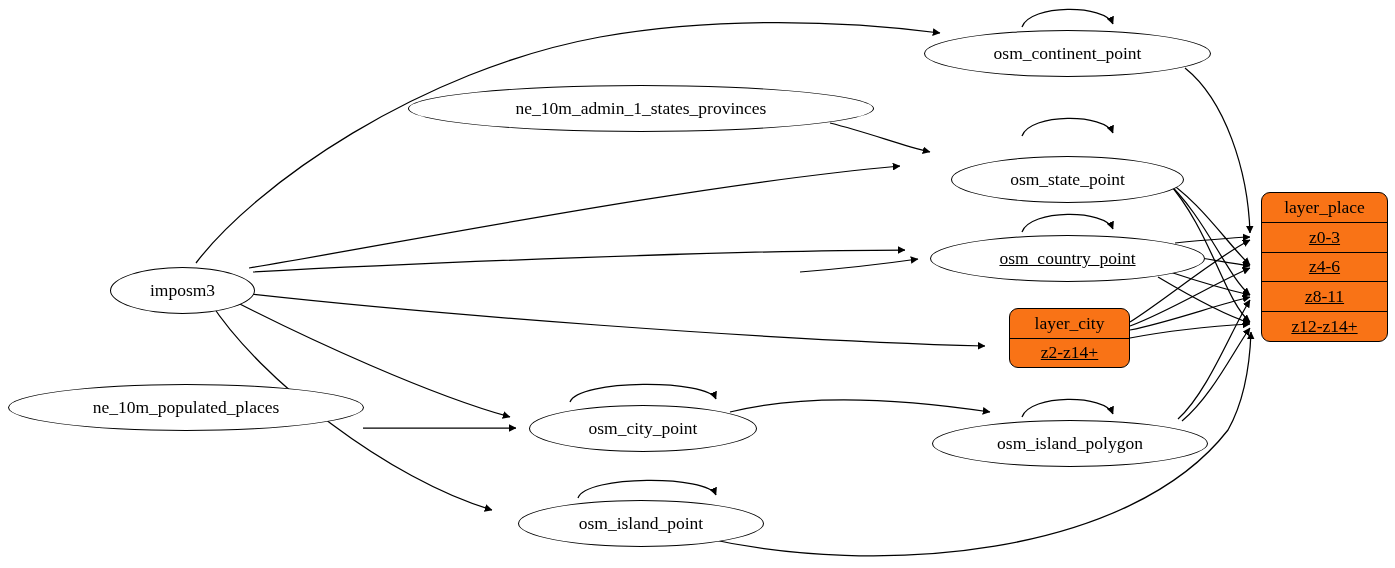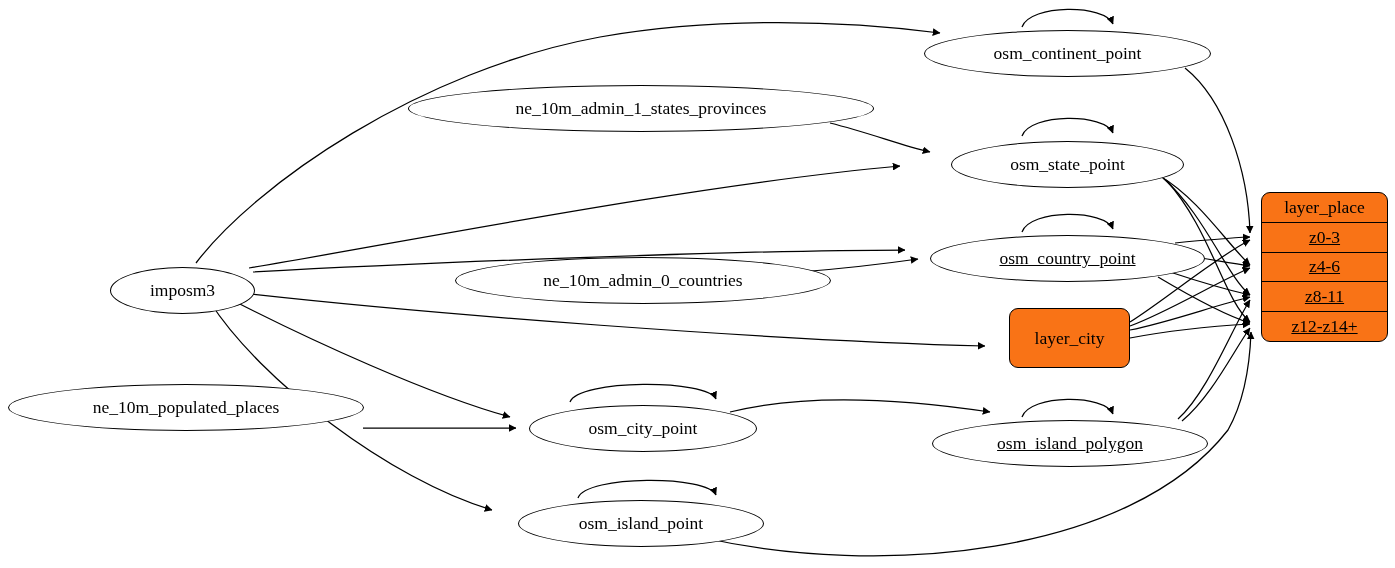--- a/index.html
+++ b/index.html
@@ -82,54 +82,52 @@
   </svg>
 
   <div class="node ellipse" style="left:110px;top:267px;width:145px;height:47px;">
     <span>imposm3</span>
   </div>
 
   <div class="node ellipse" style="left:408px;top:85px;width:466px;height:47px;">
     <span>ne_10m_admin_1_states_provinces</span>
   </div>
 
-  <div class="node ellipse" style="left:455px;top:257px;width:376px;height:47px;">
-    <span>ne_10m_admin_0_countries</span>
-  </div>
 
   <div class="node ellipse" style="left:8px;top:384px;width:356px;height:47px;">
     <span>ne_10m_populated_places</span>
   </div>
 
   <div class="node ellipse" style="left:924px;top:30px;width:287px;height:47px;">
     <span>osm_continent_point</span>
   </div>
 
-  <div class="node ellipse" style="left:951px;top:141px;width:233px;height:47px;">
+  <div class="node ellipse" style="left:951px;top:156px;width:233px;height:47px;">
     <span>osm_state_point</span>
   </div>
 
   <div class="node ellipse" style="left:930px;top:235px;width:275px;height:47px;text-decoration:underline;">
     <span>osm_country_point</span>
   </div>
 
   <div class="node ellipse" style="left:529px;top:405px;width:228px;height:47px;">
     <span>osm_city_point</span>
   </div>
 
-  <div class="node ellipse" style="left:932px;top:420px;width:276px;height:47px;text-decoration:underline;">
+  <div class="node ellipse" style="left:932px;top:420px;width:276px;height:47px;">
     <span>osm_island_polygon</span>
   </div>
 
   <div class="node ellipse" style="left:518px;top:500px;width:246px;height:47px;">
     <span>osm_island_point</span>
   </div>
 
   <div class="rec" style="left:1009px;top:308px;width:121px;height:60px;justify-content:center;">
     <div class="cell">layer_city</div>
+    <div class="cell">z2-z14+</div>
   </div>
 
   <div class="rec" style="left:1261px;top:192px;width:127px;height:150px;">
     <div class="cell">layer_place</div>
     <div class="cell">z0-3</div>
     <div class="cell">z4-6</div>
     <div class="cell">z8-11</div>
     <div class="cell">z12-z14+</div>
   </div>
 

